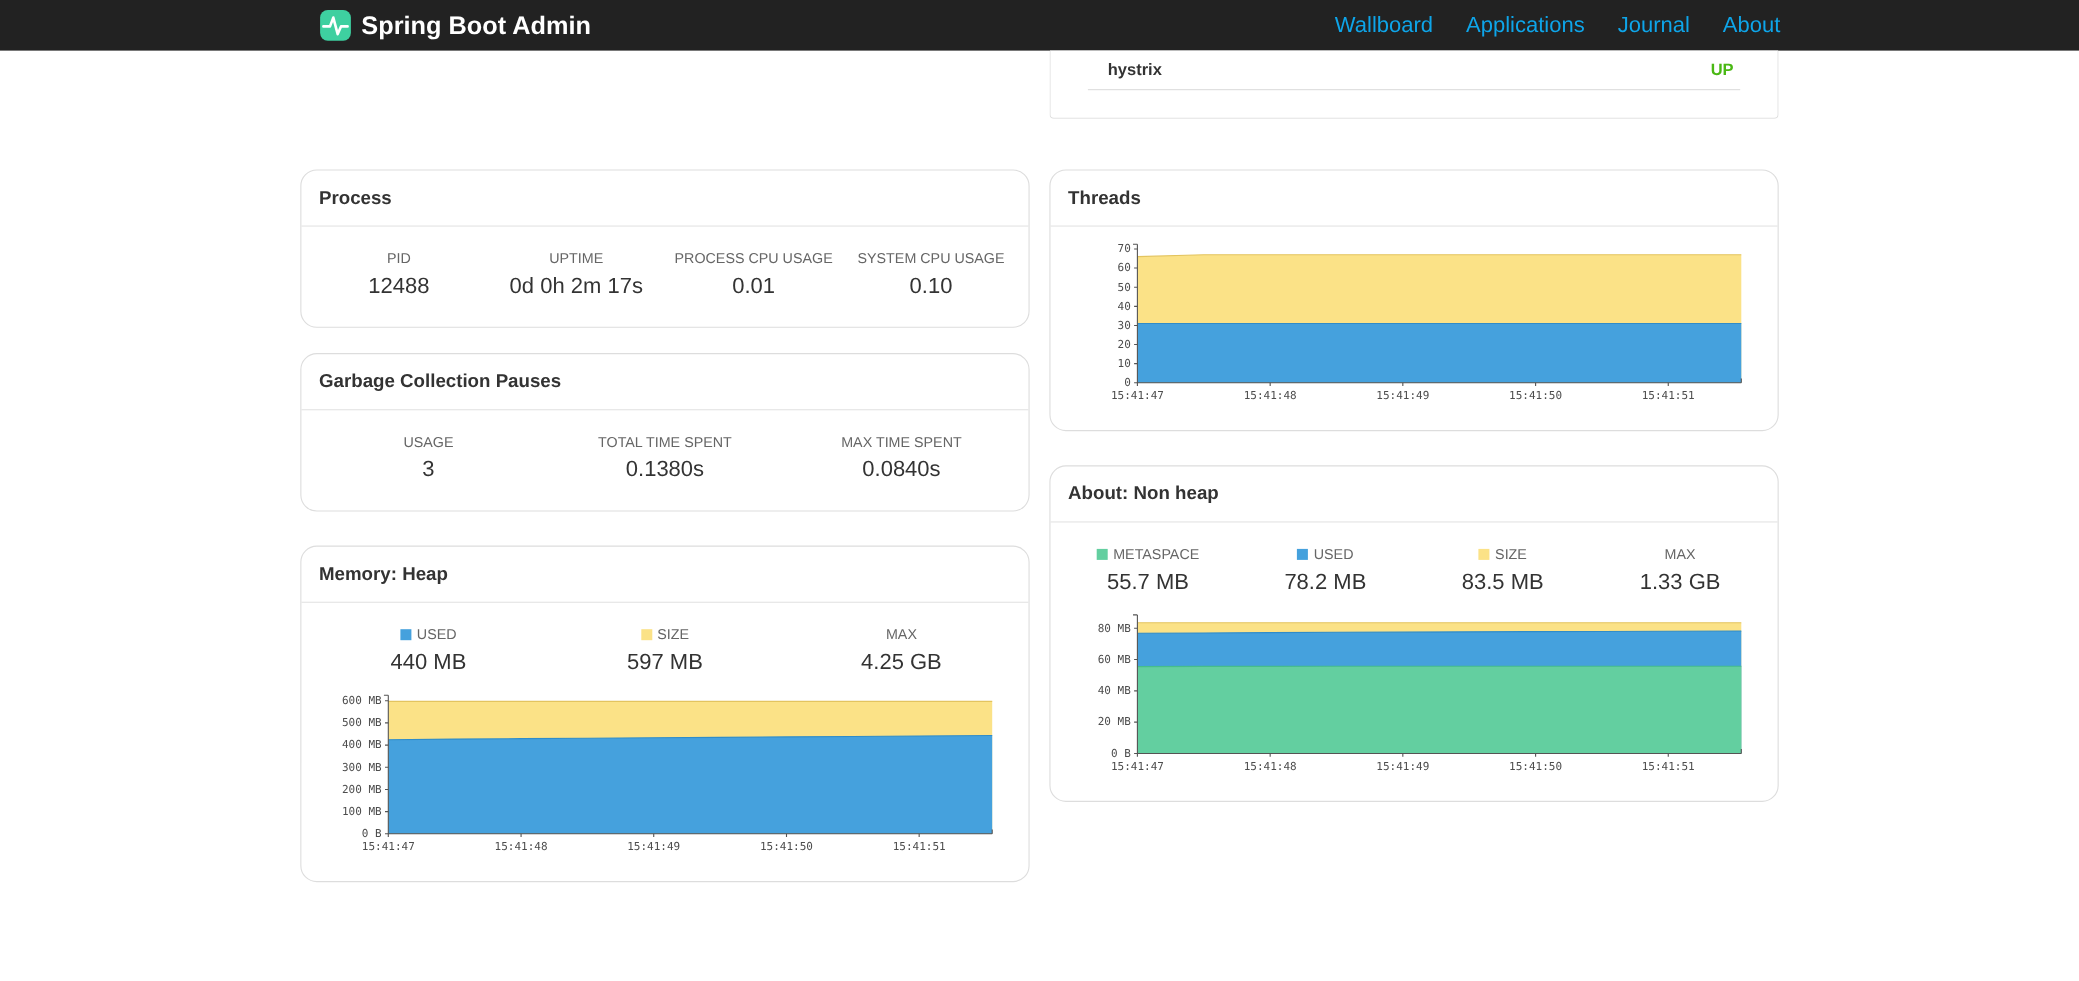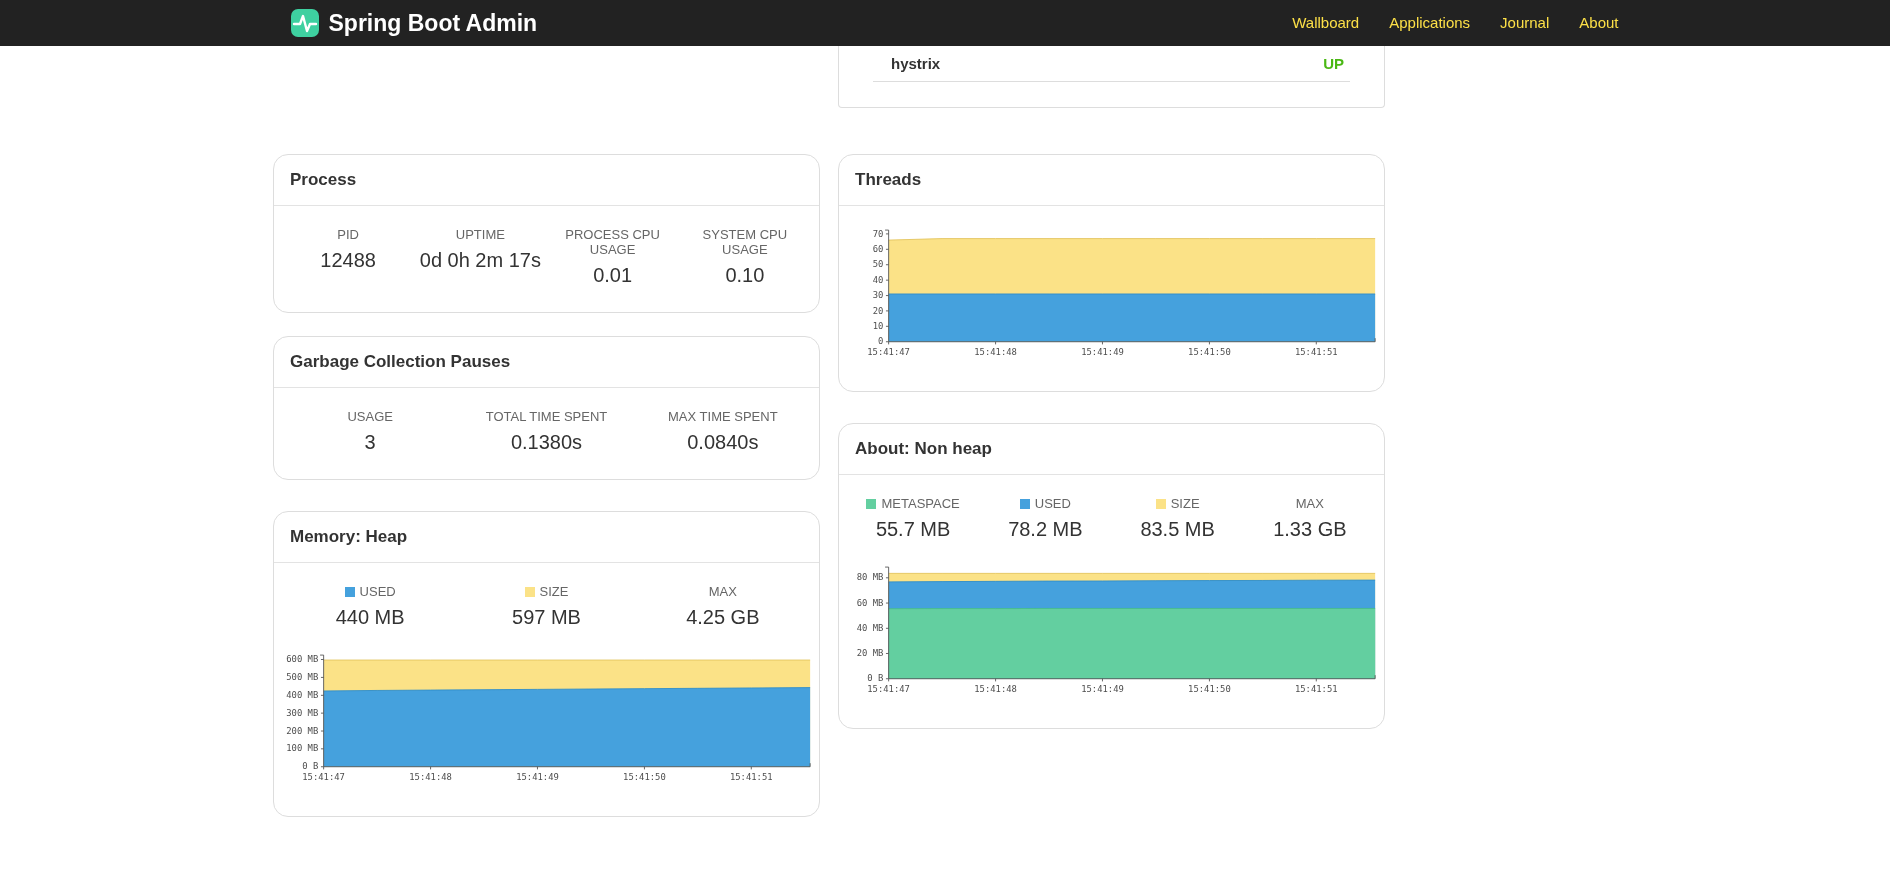--- a/index.html
+++ b/index.html
@@ -18,26 +18,26 @@
     display: flex; align-items: center;
   }
   .brand {
     display: flex; align-items: center; gap: 9px;
     color: #fff; font-size: 23px; font-weight: bold; cursor: pointer;
     text-decoration: none;
   }
   .brand svg { display: block; }
   .nav-links { margin-left: auto; display: flex; }
   .nav-link {
-    color: #fde047; font-size: 15px; line-height: 46px;
+    color: #0ea5e9; font-size: 20px; line-height: 46px;
     padding: 0 15px; cursor: pointer;
   }
   
   .content { width: 1344px; margin: 0 auto; display: flex; gap: 18px; align-items: flex-start; }
-  .col { width: 547px; display: flex; flex-direction: column; }
+  .col { width: 663px; display: flex; flex-direction: column; }
   .spacer-top { height: 108px; }
   .mb23 { margin-bottom: 23px; }
   .mb46 { margin-bottom: 46px; }
   .mb48 { margin-bottom: 31px; }
   
   .panel {
     width: 100%; background: #fff;
     border: 1px solid #ddd; border-radius: 15px;
   }
   .panel-heading { padding: 15px 16px; border-bottom: 1px solid #e3e3e3; }

